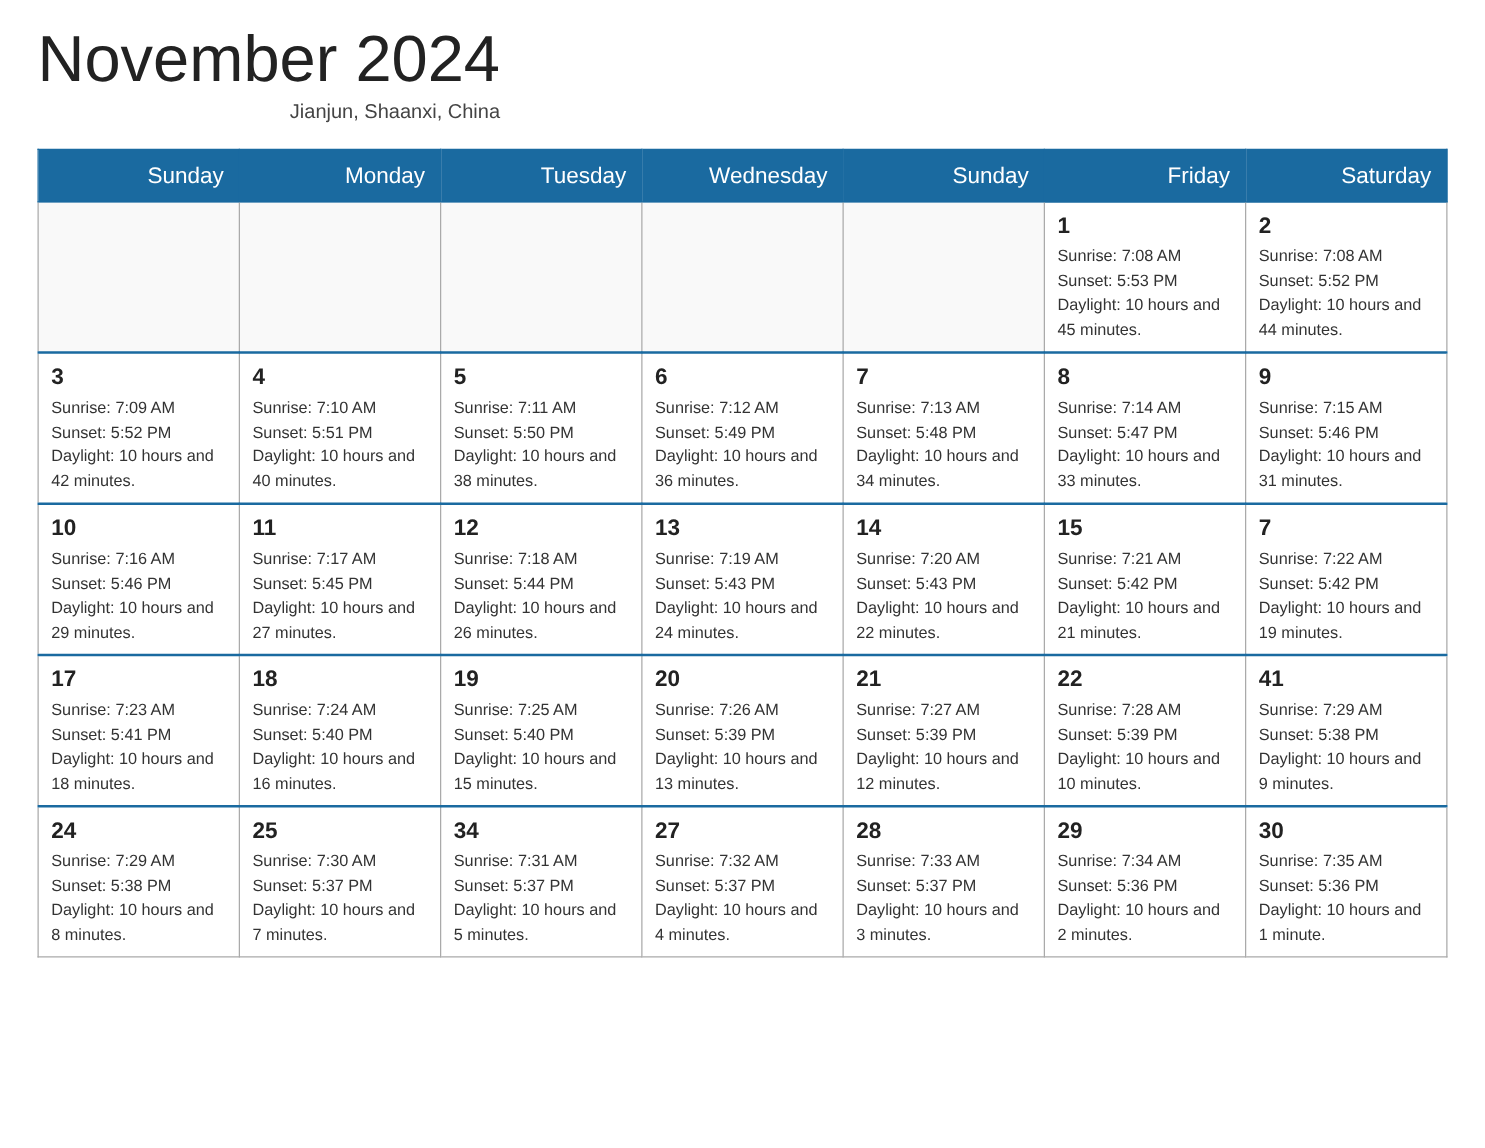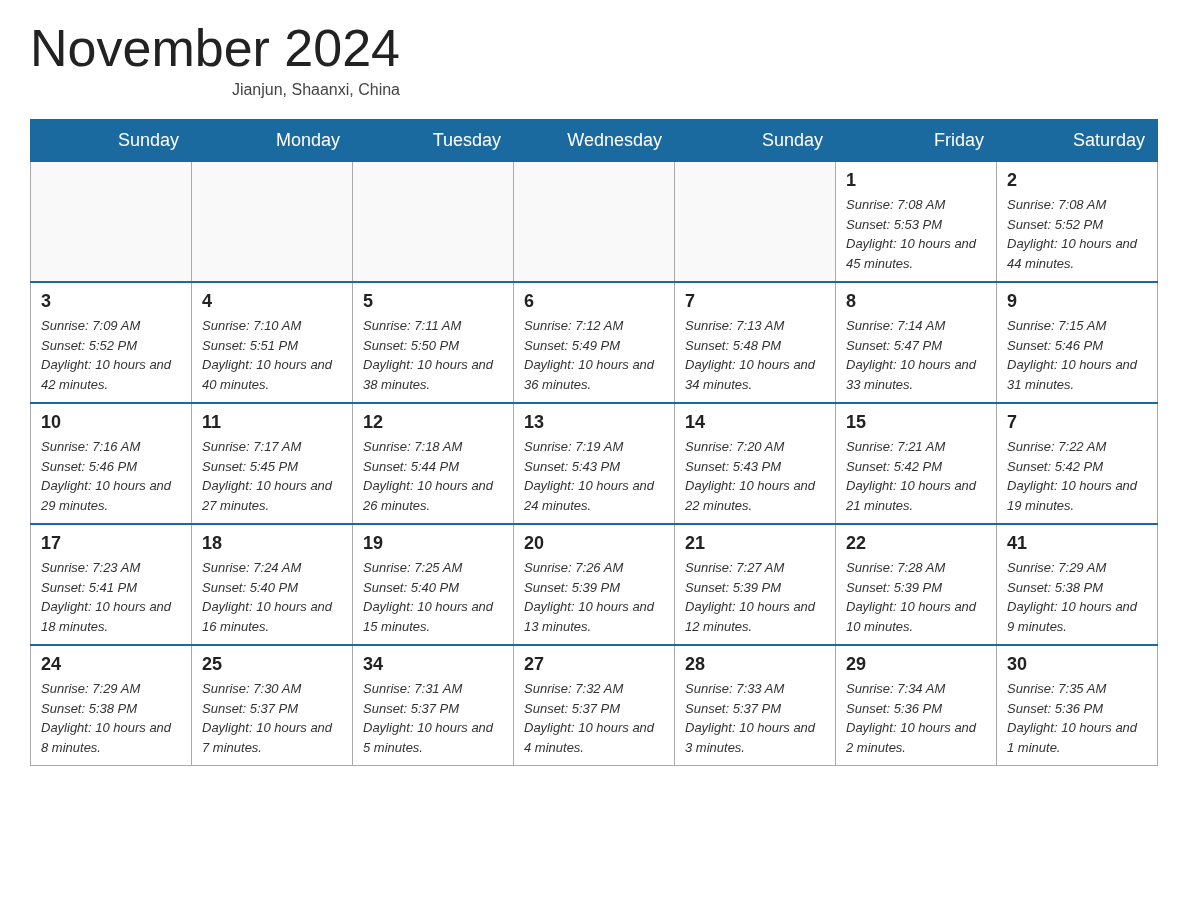--- a/index.html
+++ b/index.html
@@ -85,21 +85,20 @@
       font-size: 18px;
       font-weight: bold;
       color: #222;
       display: block;
       margin-bottom: 4px;
     }
     .day-info {
       font-size: 13px;
       color: #333;
       line-height: 1.5;
-      font-style: italic;
     }
     td.empty {
       background: #f9f9f9;
     }
     tbody tr:last-child {
       border-bottom: 1px solid #aaa;
       border-radius: 11px;
     }
   </style>
 </head>

